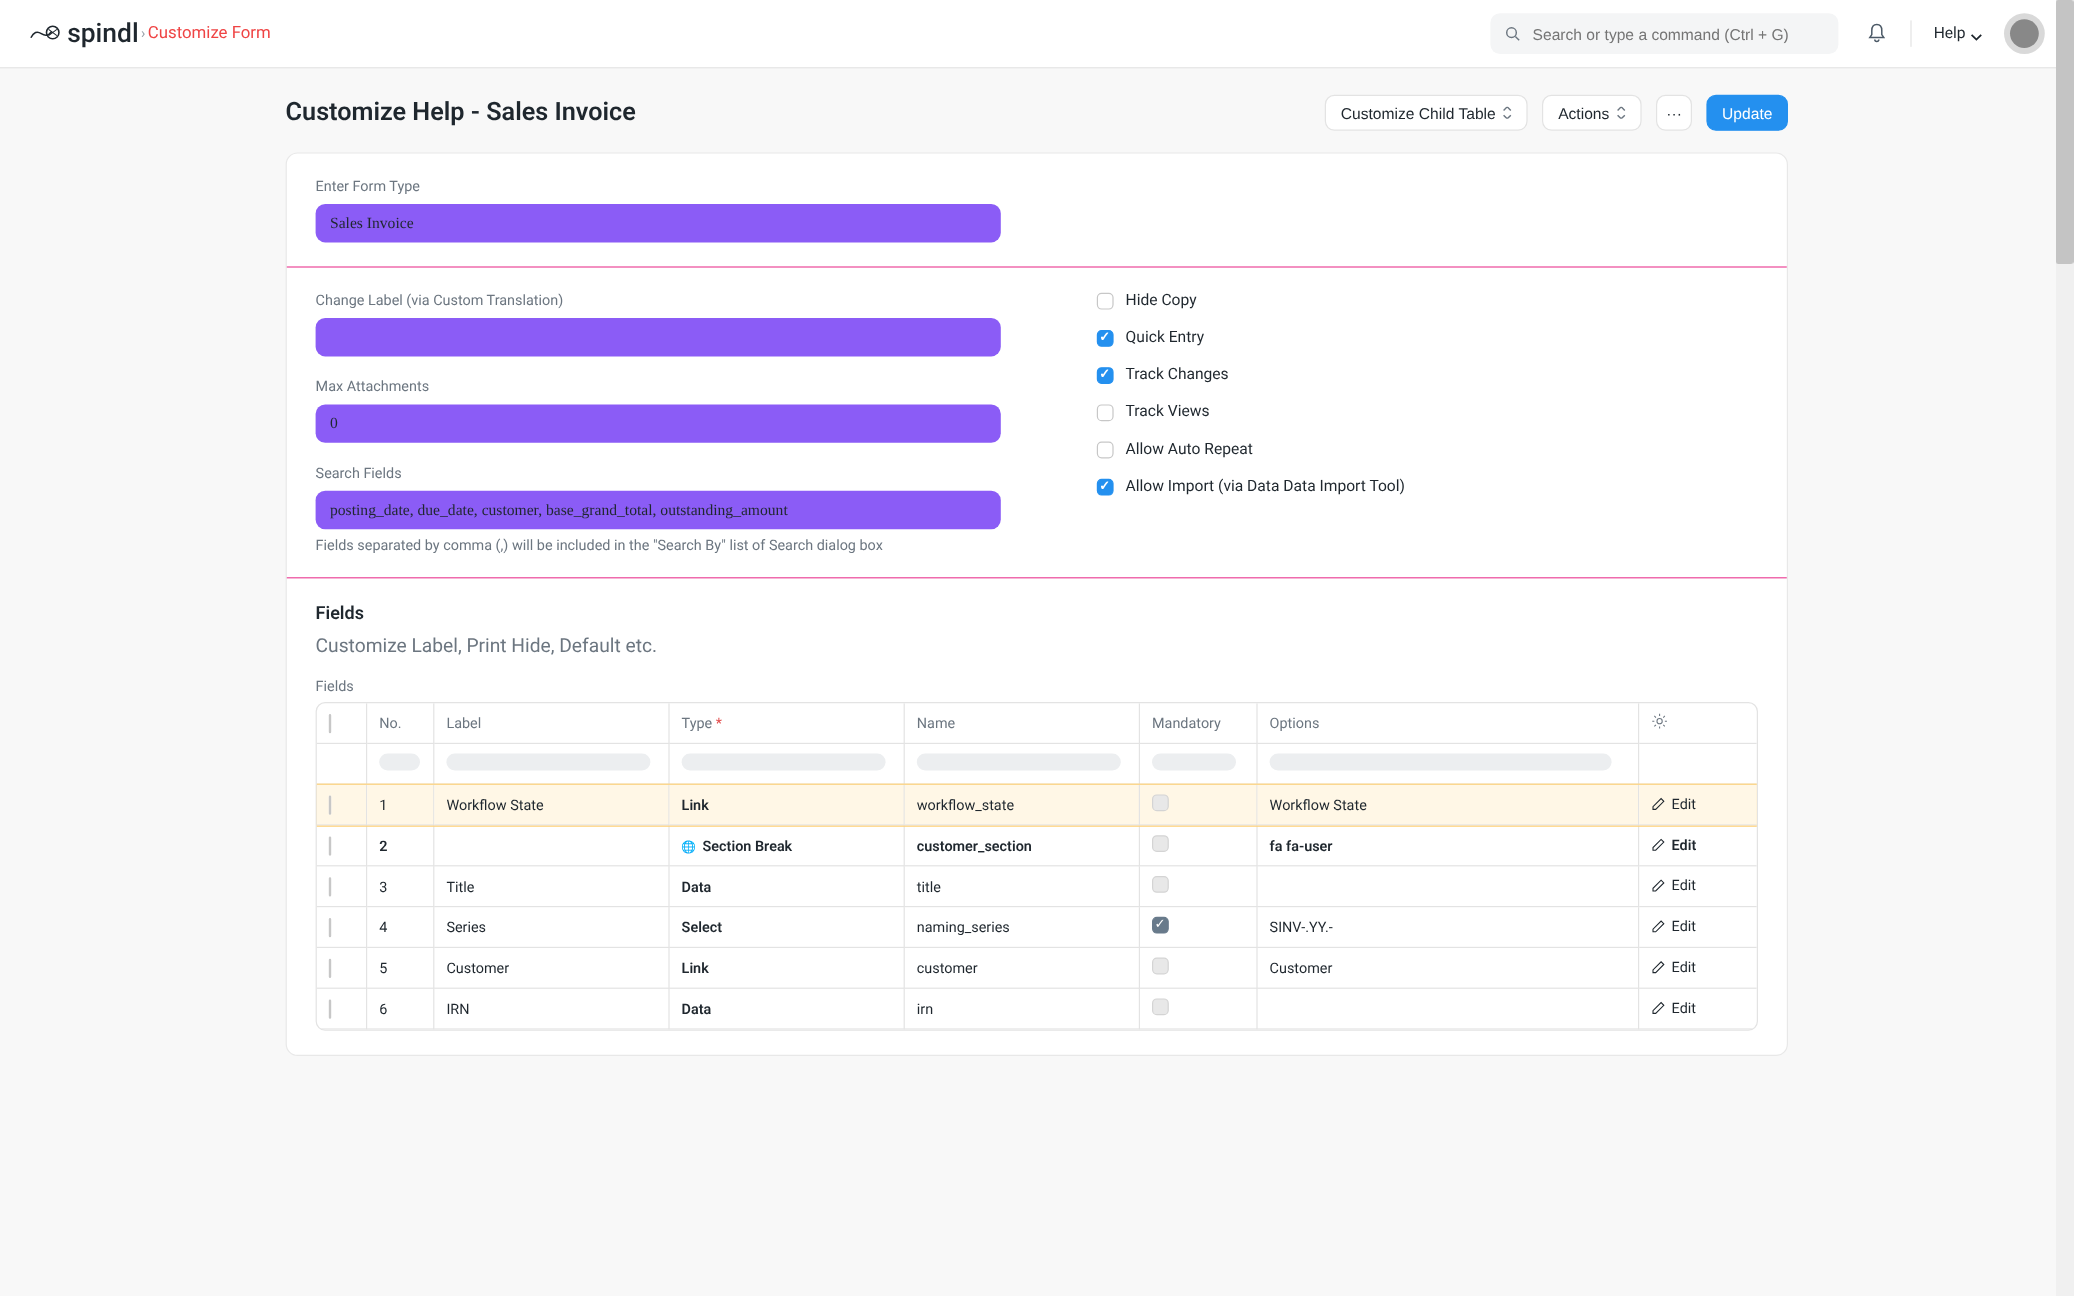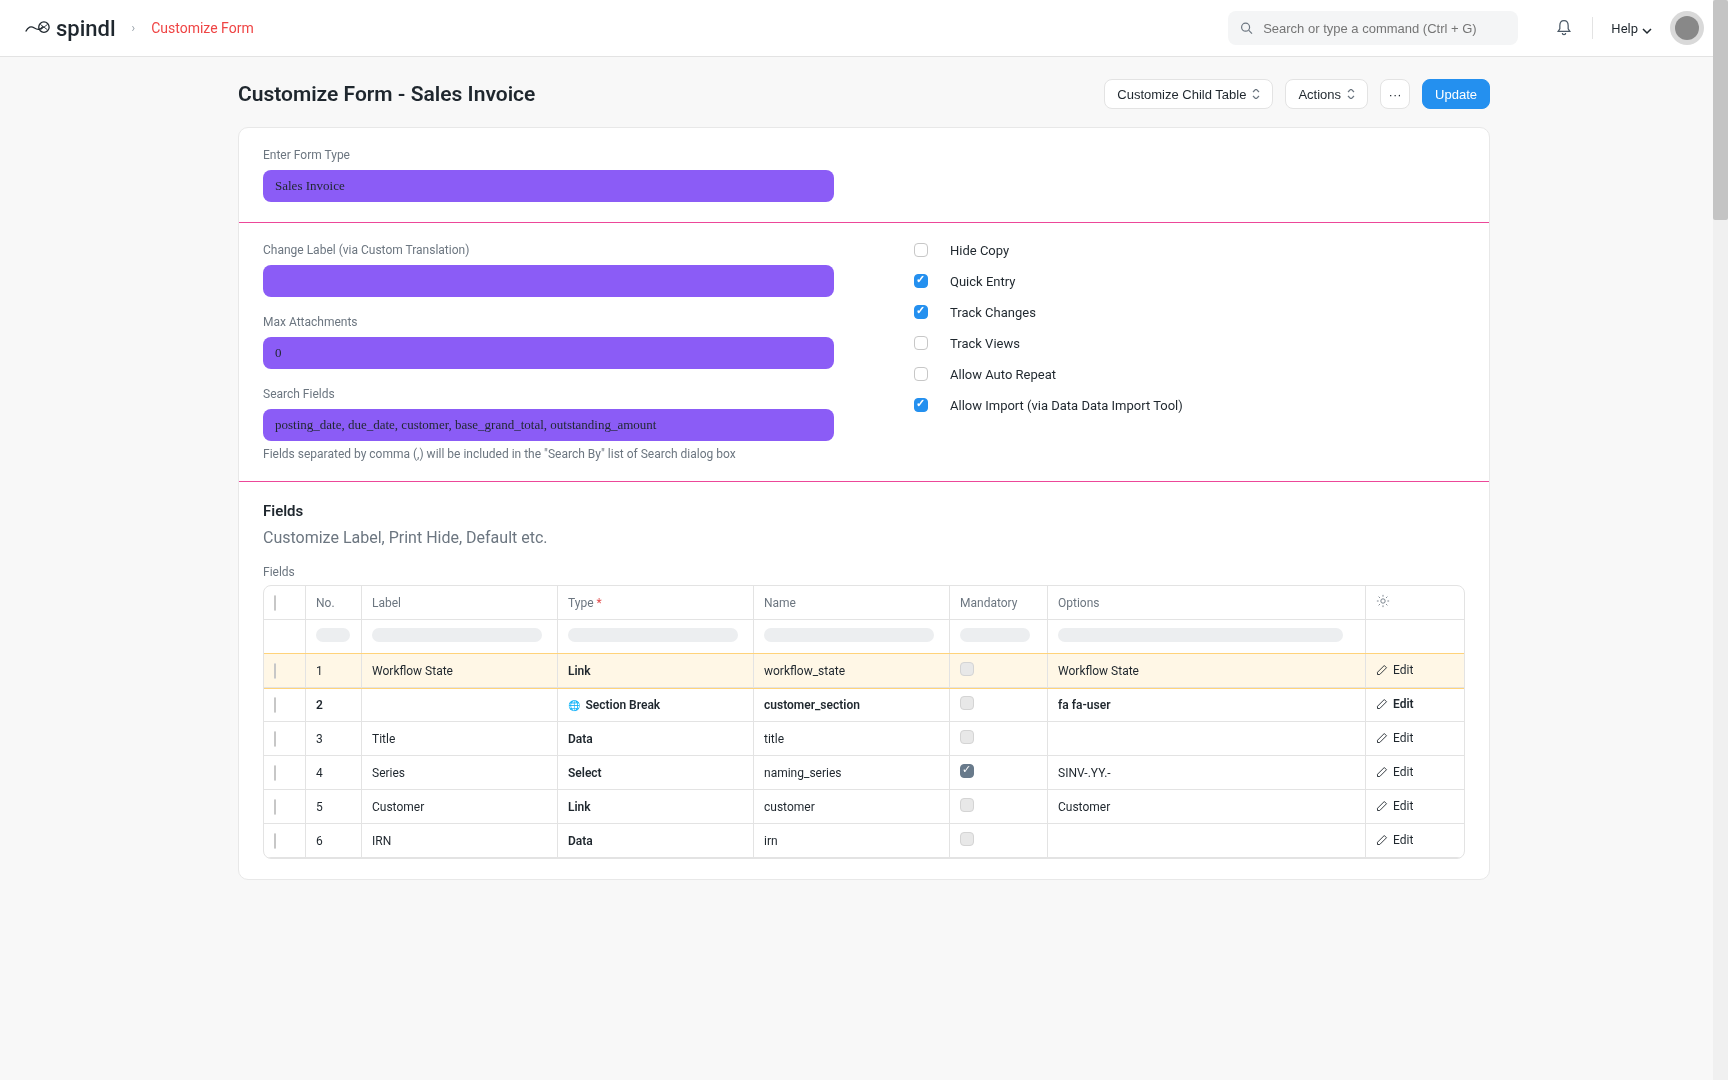--- a/index.html
+++ b/index.html
@@ -1,17 +1,17 @@
 <!DOCTYPE html>
 <html><head>
 <meta charset="utf-8">
 <style>
 * { box-sizing: border-box; margin: 0; padding: 0; }
 body { font-family: -apple-system, BlinkMacSystemFont, "Segoe UI", Roboto, sans-serif; background: #f8f8f8; color: #1f272e; font-size: 13px; }
-.topbar { height: 57px; background: #fff; border-bottom: 1px solid #e3e3e3; display: flex; align-items: center; padding: 0 24px; gap: 16px; }
+.topbar { height: 57px; background: #fff; border-bottom: 1px solid #e3e3e3; display: flex; align-items: center; padding: 0 24px; gap: 2px; }
 .logo { display: flex; align-items: center; gap: 6px; font-size: 22px; font-weight: 500; color: #1f272e; }
 .logo-icon { width: 26px; height: 18px; }
 .breadcrumb-sep { color: #98a1a9; font-size: 12px; }
 .breadcrumb-item { color: #ef4444; font-size: 14px; }
 .search-wrap { margin-left: auto; width: 290px; height: 34px; background: #f4f5f6; border-radius: 8px; display: flex; align-items: center; padding: 0 12px; gap: 10px; color: #6c7680; }
 .search-wrap input { border: none; background: transparent; outline: none; font-size: 13px; color: #1d4ed8; width: 100%; }
 .topbar-right { display: flex; align-items: center; gap: 18px; margin-left: 20px; }
 .icon-btn { width: 20px; height: 20px; color: #4c5a67; cursor: pointer; }
 .divider { width: 1px; height: 22px; background: #e3e3e3; }
 .help-link { color: #1f272e; font-size: 13px; display: flex; align-items: flex-end; gap: 4px; cursor: pointer; }
@@ -26,21 +26,21 @@
 .card { background: #fff; border: 1px solid #e8e8e8; border-radius: 10px; }
 .section { padding: 20px 24px; border-bottom: 1px solid #ec4899; }
 .section:last-child { border-bottom: none; }
 .field-row { display: flex; gap: 60px; }
 .field-col { flex: 1; }
 .label { font-size: 12px; color: #6c7680; margin-bottom: 8px; display: block; }
 .input { width: 100%; height: 32px; background: #8b5cf6; border: none; border-radius: 8px; padding: 0 12px; font-size: 13px; color: #1f272e; outline: none; font-family: Liberation Serif, serif; }
 .help-text { font-size: 12px; color: #6c7680; margin-top: 6px; }
 .field-group { margin-bottom: 18px; }
 .field-group:last-child { margin-bottom: 0; }
-.check-row { display: flex; align-items: flex-start; gap: 22px; margin-bottom: 16px; font-size: 13px; color: #1f272e; padding-left: 20px; }
+.check-row { display: flex; align-items: flex-end; gap: 10px; margin-bottom: 16px; font-size: 13px; color: #1f272e; padding-left: 20px; }
 .check-row:last-child { margin-bottom: 0; }
 .cbox { width: 14px; height: 14px; border: 1px solid #c7c7c7; border-radius: 4px; background: #fff; position: relative; flex-shrink: 0; }
 .cbox.checked { background: #2490ef; border-color: #2490ef; }
 .cbox.checked::after { content: "✓"; position: absolute; top: -2px; left: 1px; color: #fff; font-size: 11px; font-weight: bold; }
 .cbox.disabled { background: #e8e8e8; border-color: #d4d4d4; }
 .section-title { font-size: 15px; font-weight: 600; margin-bottom: 8px; }
 .section-sub { font-size: 16px; color: #6c7680; margin-bottom: 18px; }
 .table-label { font-size: 12px; color: #6c7680; margin-bottom: 6px; }
 .tbl { width: 100%; border: 1px solid #e3e3e3; border-radius: 8px; border-collapse: separate; border-spacing: 0; overflow: hidden; }
 .tbl th, .tbl td { border-right: 1px solid #e3e3e3; border-bottom: 1px solid #e3e3e3; padding: 8px 10px; text-align: left; font-size: 12px; vertical-align: middle; }
@@ -102,21 +102,21 @@
         </svg>
     </div>
     <div class="avatar">
         <div class="avatar-inner"></div>
       </div>
   </div>
 </div>
 
 <div class="container">
   <div class="page-header">
-    <h1 class="page-title">Customize Form - Sales Invoice</h1>
+    <h1 class="page-title">Customize Help - Sales Invoice</h1>
     <button class="btn">
       <span>Customize Child Table</span>
       <svg width="8" height="10" viewBox="0 0 8 10">
           <path d="M1 3 L4 0 L7 3 M1 7 L4 10 L7 7" stroke="#6c7680" stroke-width="1.2" fill="none"></path>
         </svg>
     </button>
     <button class="btn">
       <span>Actions</span>
       <svg width="8" height="10" viewBox="0 0 8 10">
           <path d="M1 3 L4 0 L7 3 M1 7 L4 10 L7 7" stroke="#6c7680" stroke-width="1.2" fill="none"></path>

